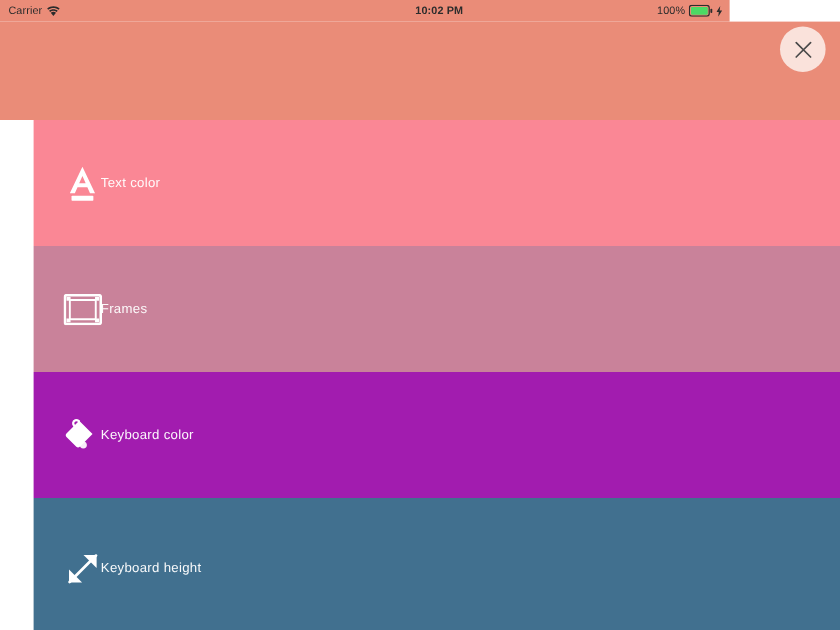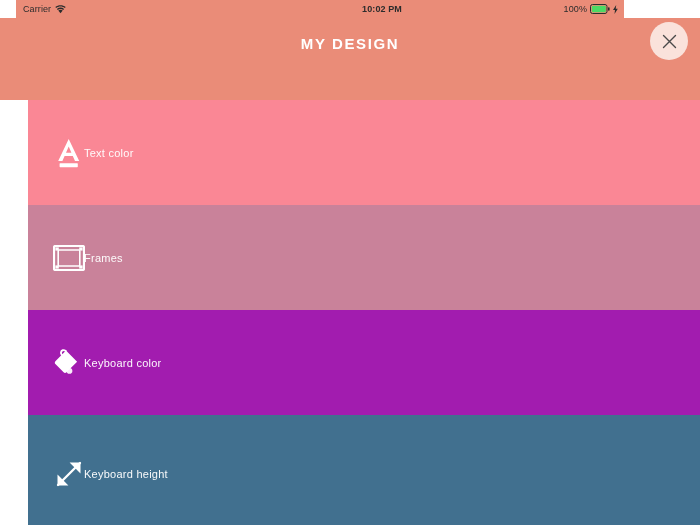--- a/index.html
+++ b/index.html
@@ -18,21 +18,21 @@
   #app {
     position: relative;
     width: 700px;
     height: 525px;
     overflow: hidden;
   }
 
   
   .statusbar {
     position: absolute;
-    left: 16px;
+    left: 0;
     top: 0;
     width: 608px;
     height: 18px;
     background: #ea8c78;
     display: flex;
     align-items: center;
     font-size: 9px;
     color: #2c2c2c;
     letter-spacing: 0.1px;
   }
@@ -177,21 +177,20 @@
       </span>
       <span>
         <svg class="bolt-icon" width="5" height="9" viewBox="0 0 5 9">
           <path d="M3.2 0 L0 5.1 L2 5.1 L1.5 9 L4.8 3.7 L2.7 3.7 Z" fill="#2c2c2c"></path>
         </svg>
       </span>
     </div>
   </div>
 
   <div class="header">
-    <div class="header-title">MY DESIGN</div>
     <div class="close-button">
       <span>
         <svg class="close-icon" width="15" height="15" viewBox="0 0 15 15">
           <path d="M1.5 1.5 L13.5 13.5 M13.5 1.5 L1.5 13.5" stroke="#4a4a4a" stroke-width="1.4" stroke-linecap="round"></path>
         </svg>
       </span>
     </div>
   </div>
 
   <div class="rows">

